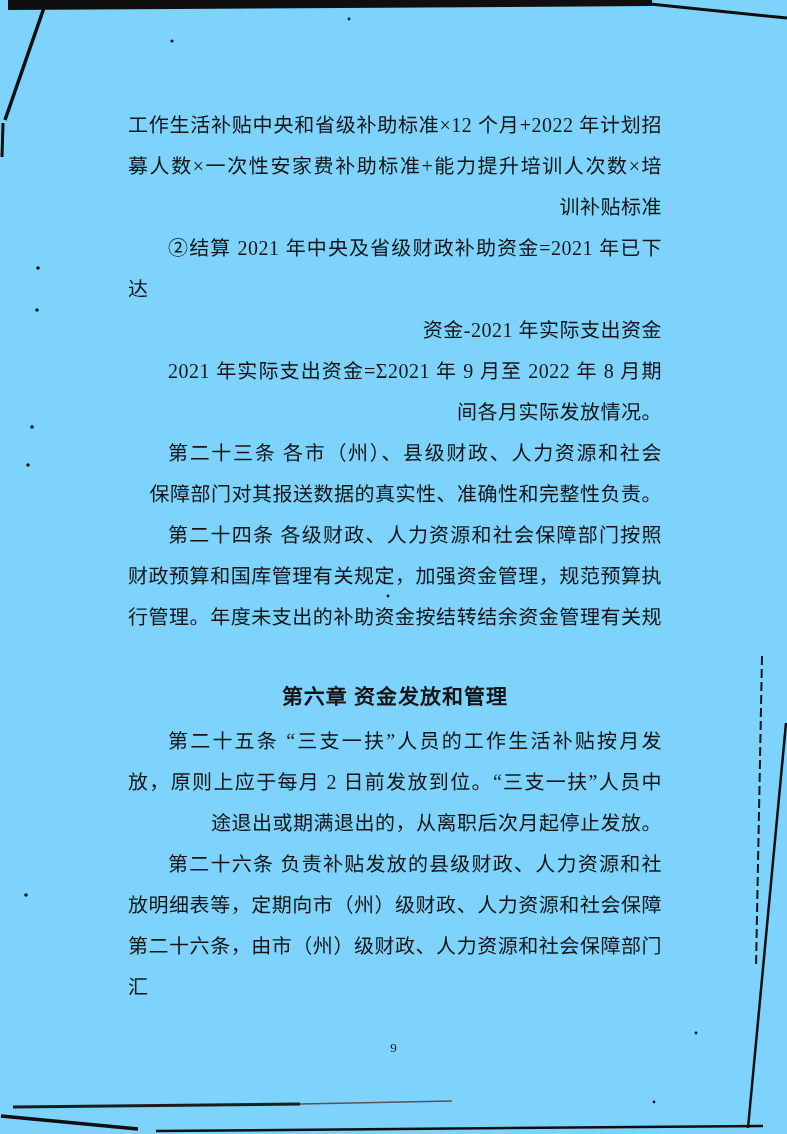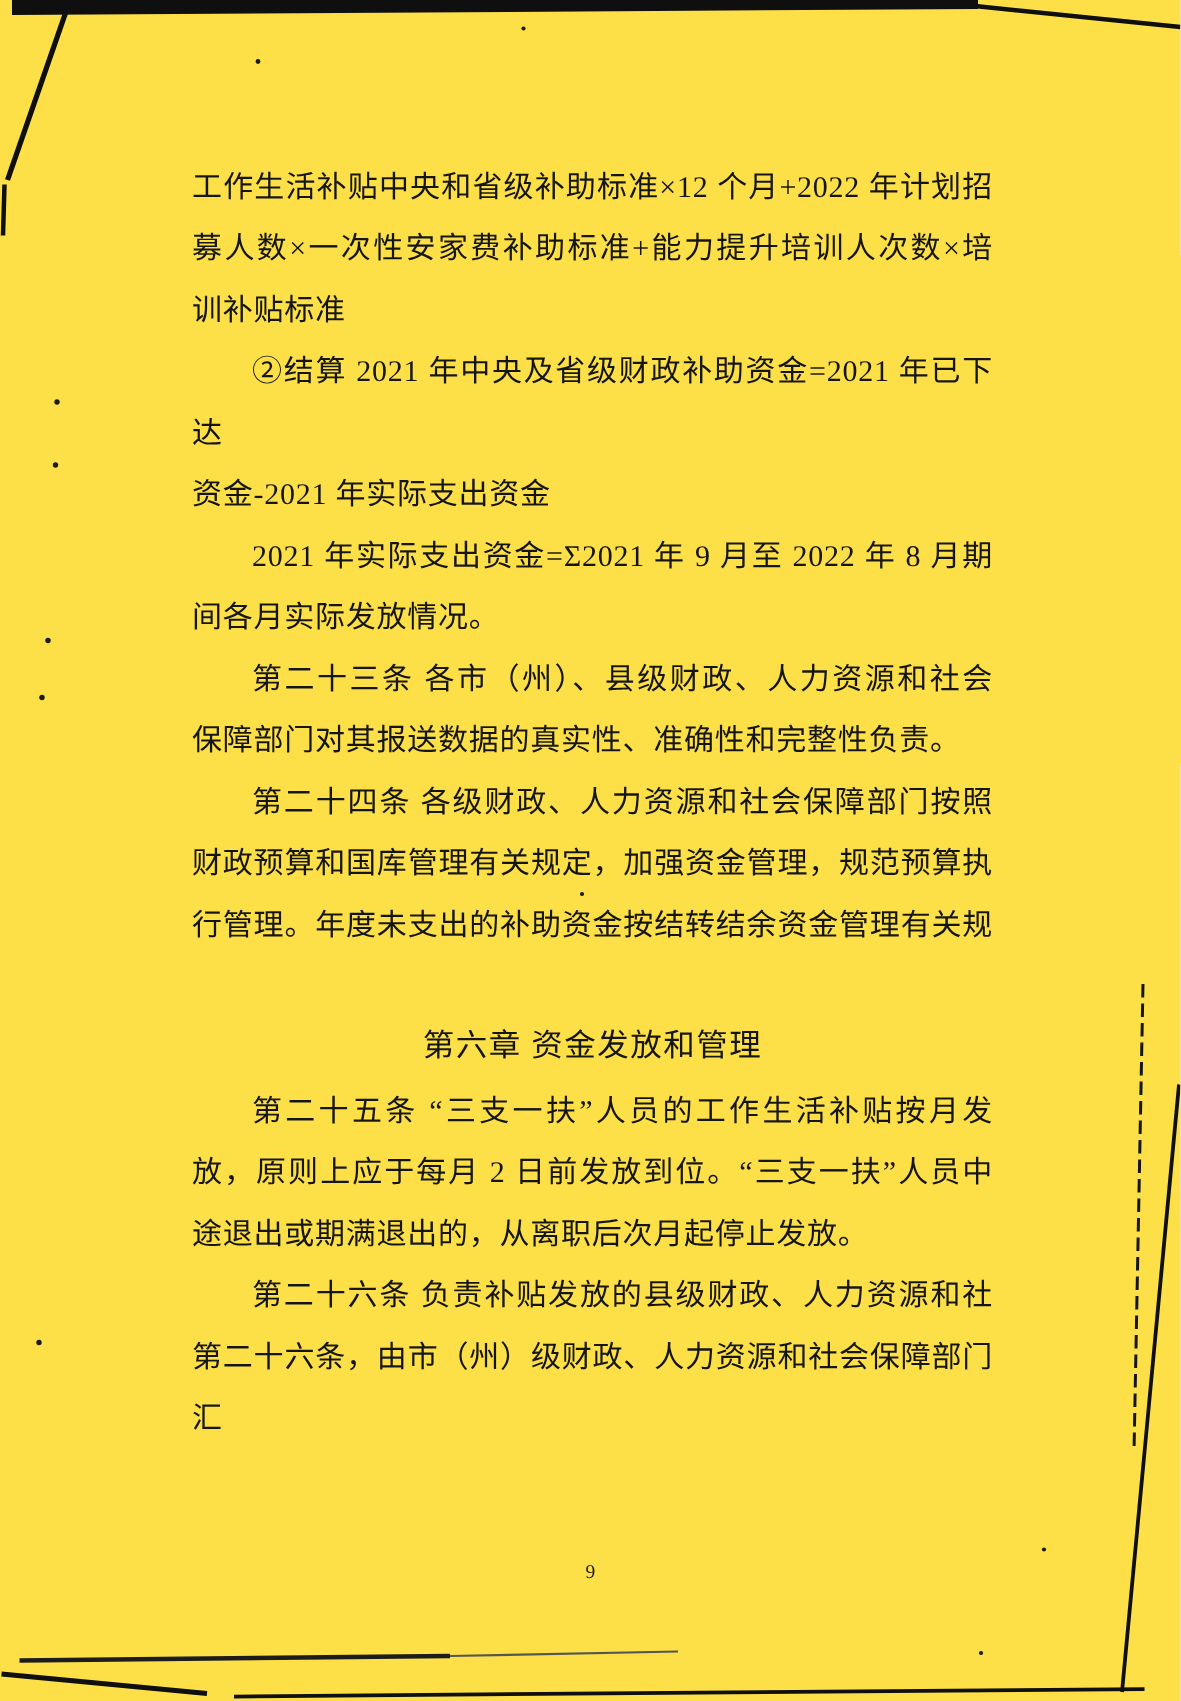--- a/index.html
+++ b/index.html
@@ -1,40 +1,40 @@
 <!DOCTYPE html>
 <html lang="zh-CN"><head>
 <meta charset="utf-8">
 <style>
   html, body { margin: 0; padding: 0; background: #e8e8e8; }
   .page {
     position: relative;
     width: 787px;
     height: 1134px;
     margin: 0 auto;
-    background: #fde047;
+    background: #7dd3fc;
     overflow: hidden;
     font-family: "Liberation Serif", "DejaVu Serif", serif;
     color: #151515;
   }
   .text-block {
     position: absolute;
     left: 128px;
     top: 105px;
     width: 534px;
     font-size: 20px;
     line-height: 41px;
     letter-spacing: 0.5px;
   }
-  .line { white-space: normal; }
+  .line { white-space: normal; text-align: right; }
   .line.indent { text-indent: 2em; }
   .line.just { text-align: justify; text-align-last: justify; }
   .art { font-weight: normal; }
   .chapter-heading {
-    font-weight: normal;
+    font-weight: bold;
     text-align: center;
     font-size: 21px;
     line-height: 41px;
     margin: 39px 0 3px 0;
     letter-spacing: 1px;
   }
   .page-number {
     position: absolute;
     left: 0;
     width: 787px;
@@ -91,18 +91,19 @@
       <div class="line indent just"><span class="art">第二十三条</span> 各市（州）、县级财政、人力资源和社会</div>
       <div class="line">保障部门对其报送数据的真实性、准确性和完整性负责。</div>
       <div class="line indent just"><span class="art">第二十四条</span> 各级财政、人力资源和社会保障部门按照</div>
       <div class="line just">财政预算和国库管理有关规定，加强资金管理，规范预算执</div>
       <div class="line just">行管理。年度未支出的补助资金按结转结余资金管理有关规</div>
       <div class="chapter-heading">第六章 资金发放和管理</div>
       <div class="line indent just"><span class="art">第二十五条</span> “三支一扶”人员的工作生活补贴按月发</div>
       <div class="line just">放，原则上应于每月 2 日前发放到位。“三支一扶”人员中</div>
       <div class="line">途退出或期满退出的，从离职后次月起停止发放。</div>
       <div class="line indent just"><span class="art">第二十六条</span> 负责补贴发放的县级财政、人力资源和社</div>
+      <div class="line just">放明细表等，定期向市（州）级财政、人力资源和社会保障</div>
       <div class="line just">第二十六条，由市（州）级财政、人力资源和社会保障部门汇</div>
     </div>
 
   <div class="page-number">9</div>
 
 </div>
 
 </body></html>

